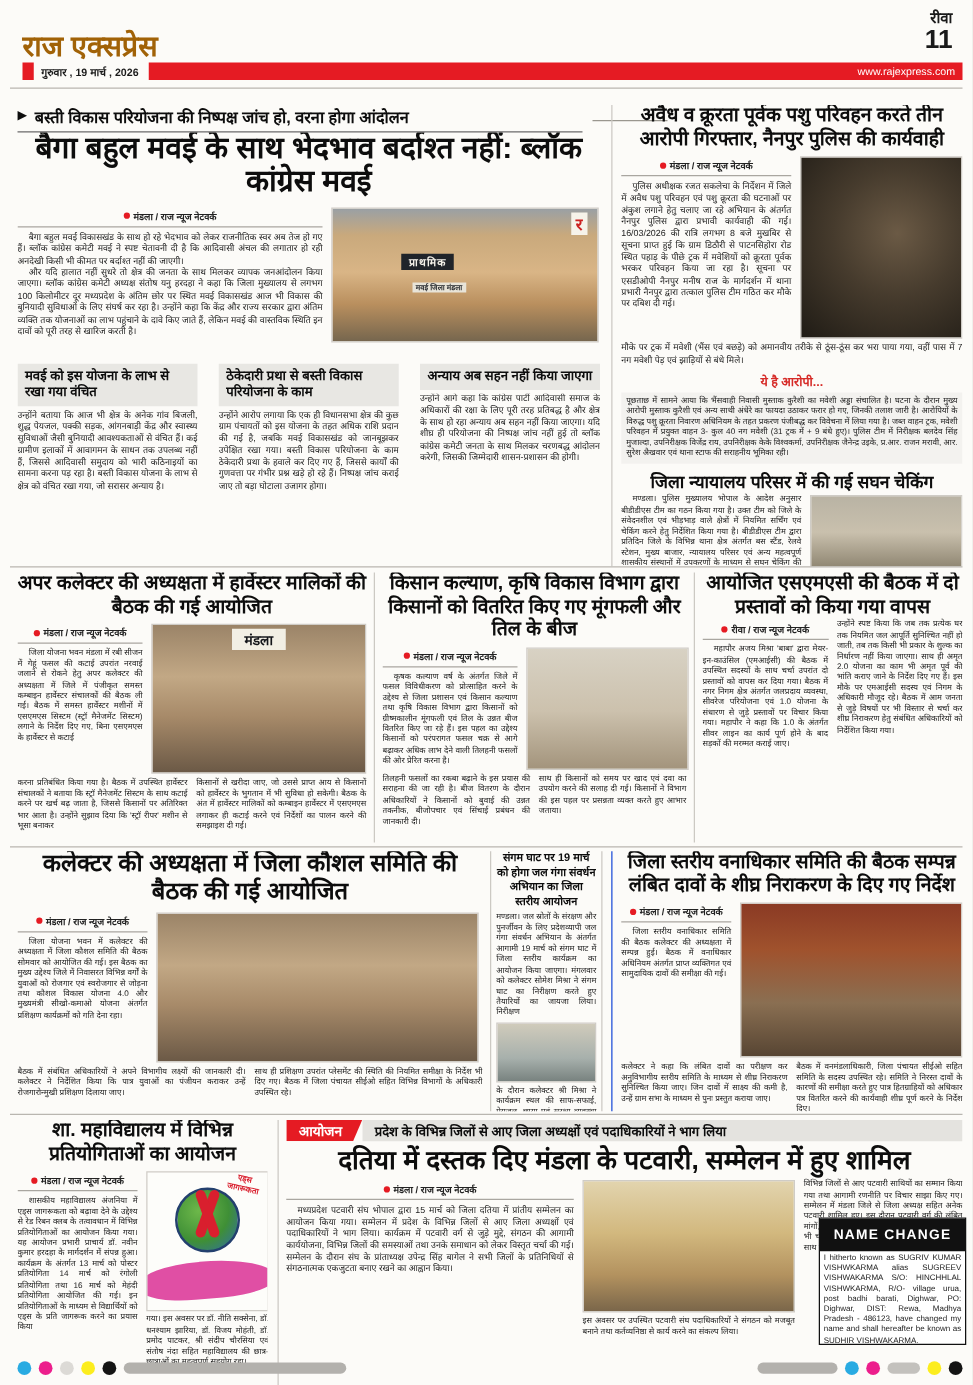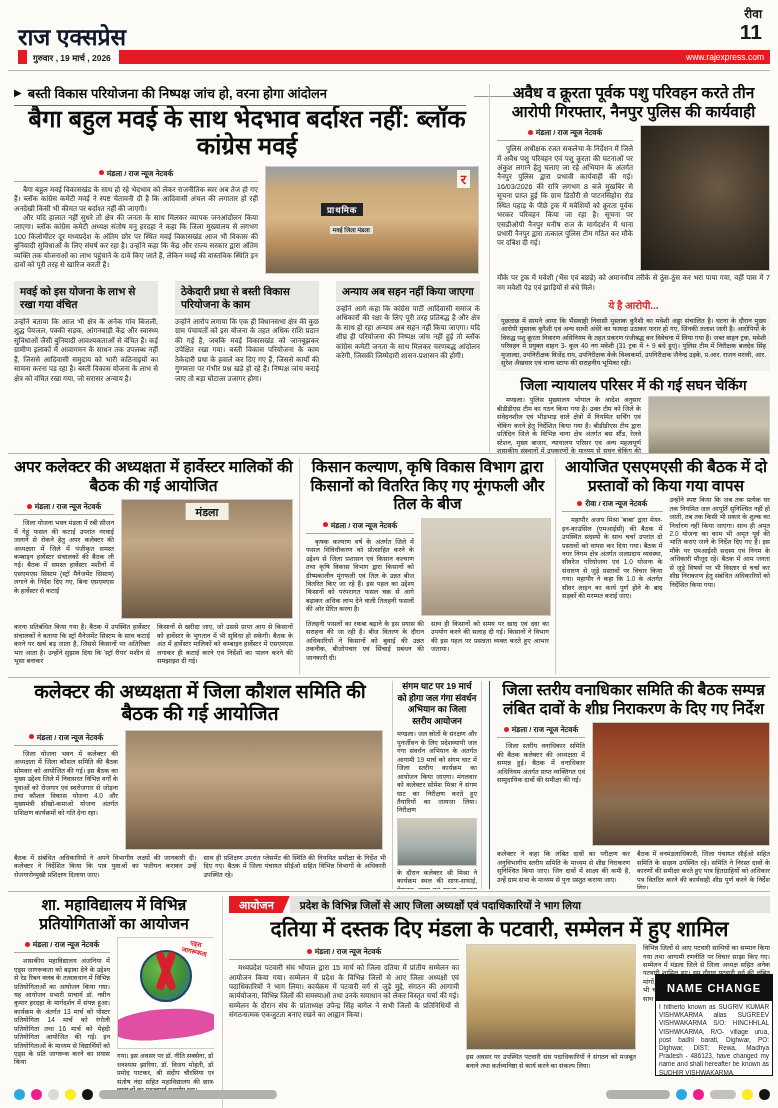--- a/index.html
+++ b/index.html
@@ -1,20 +1,20 @@
 <!DOCTYPE html>
 <html lang="hi"><head>
 <meta charset="utf-8">
 <style>
   html,body{margin:0;padding:0;background:#e8e6e2;}
   .page{position:relative;width:778px;height:1108px;margin:0 auto;background:#fcfbf8;
         font-family:"Liberation Sans","DejaVu Sans",sans-serif;color:#1a1a1a;overflow:hidden;}
 
   
-  .brand{position:absolute;left:18px;top:20px;font-size:23px;font-weight:800;color:#0f172a;}
+  .brand{position:absolute;left:18px;top:20px;font-size:23px;font-weight:800;color:#a16207;}
   .masthead{position:absolute;left:50%;top:8px;transform:translateX(-50%);font-size:36px;font-weight:800;color:#0d0d0d;letter-spacing:-1px;white-space:nowrap;}
   .edition-block{position:absolute;right:16px;top:8px;text-align:right;line-height:1.05;}
   .edition{font-size:12px;font-weight:700;}
   .pageno{font-size:21px;font-weight:800;}
   .redbar-row{position:absolute;left:18px;right:8px;top:50px;height:14px;display:flex;align-items:stretch;}
   .red-sq{width:9px;background:#e51b23;flex:none;}
   .date{font-size:8.5px;font-weight:700;padding:2px 8px 0 6px;white-space:nowrap;}
   .redbar{flex:1;background:#e51b23;display:flex;align-items:center;justify-content:flex-end;}
   .website{color:#fff;font-size:8.5px;font-weight:400;padding-right:6px;}
   .hairline{position:absolute;background:#b9b6b0;height:1px;}
@@ -67,21 +67,21 @@
 
   
   .kicker{position:absolute;left:14px;top:84px;width:452px;display:flex;gap:6px;align-items:center;
           font-size:13px;font-weight:800;border-bottom:1.5px solid #6b6b6b;padding-bottom:3px;color:#0d0d0d;}
   .arrow{font-size:10px;line-height:1;}
   .kicker-tail{position:absolute;left:474px;top:96px;width:60px;height:1px;background:#9a978f;}
 
   .sec-lead{left:14px;top:106px;width:466px;height:348px;}
   .lead-colL{width:244px;flex:none;}
   .ph-school{width:214px;height:108px;}
-  .sub-row{display:flex;gap:17px;margin-top:7px;}
+  .sub-row{display:flex;gap:17px;margin-top:17px;}
   .sub{flex:1;min-width:0;}
   .sub-title{background:#e8e7e3;font-weight:800;font-size:10.5px;line-height:1.25;padding:4px 6px;color:#0d0d0d;}
   .sub-body{margin-top:3px;height:112px;overflow:hidden;}
 
   .sec-cattle{left:489px;top:84px;width:281px;height:369px;border-left:1px solid #ccc9c3;padding-left:7px;}
   .cattle-colL{width:136px;flex:none;}
   .ph-cattle{width:130px;height:146px;}
   .ph-police{width:122px;height:78px;}
   .court-colL{width:144px;flex:none;}
 

